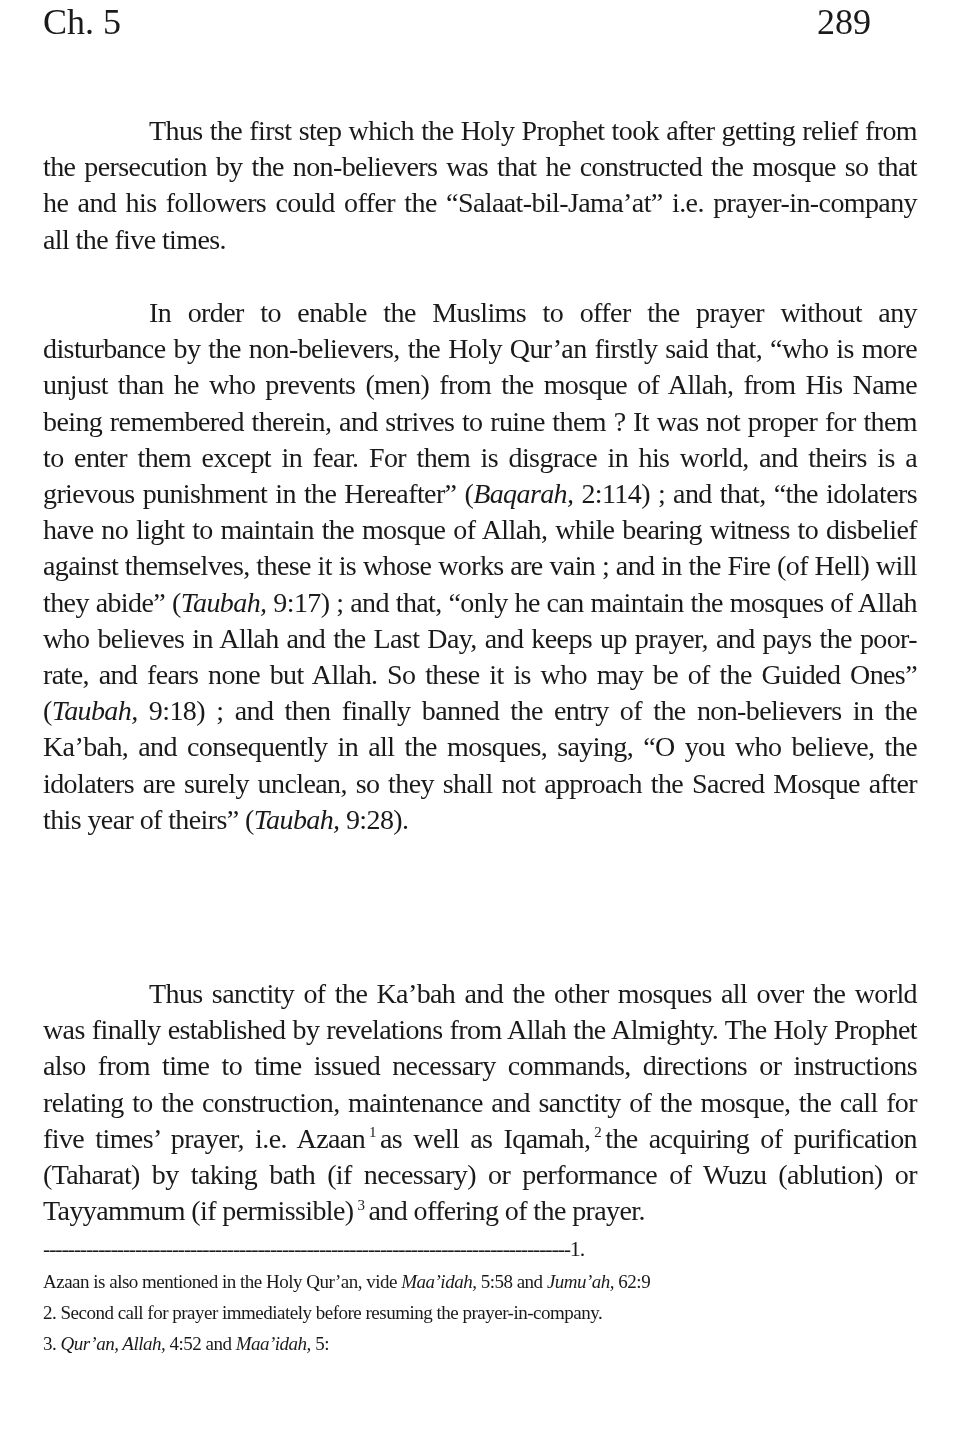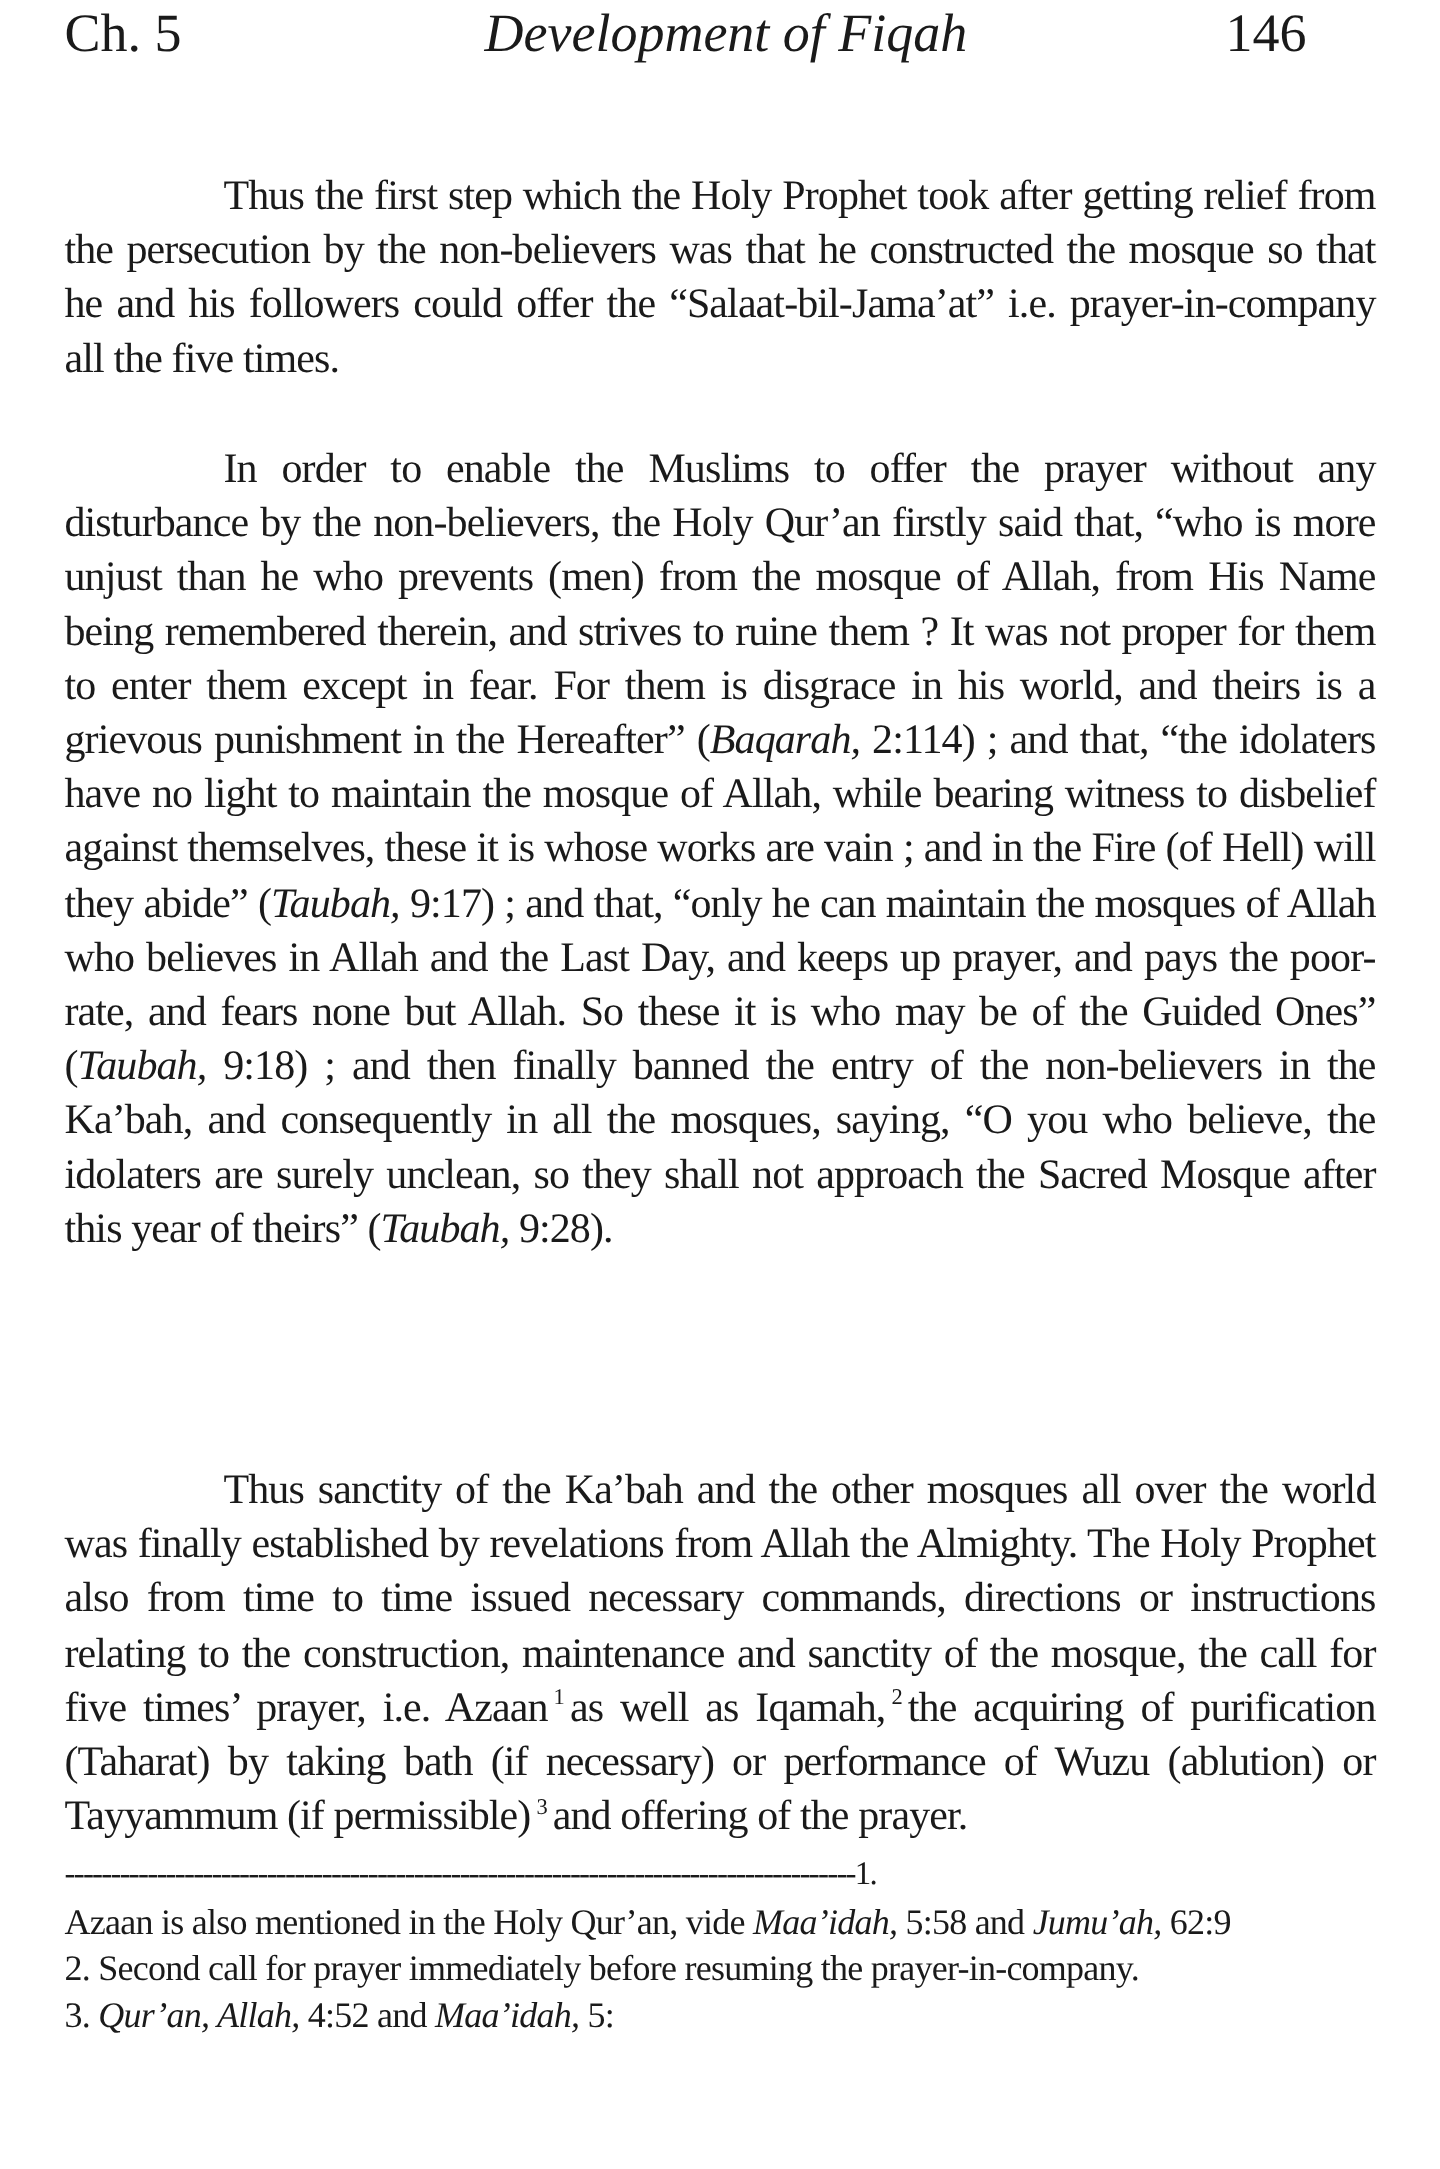--- a/index.html
+++ b/index.html
@@ -66,36 +66,35 @@
       line-height: 26px;
       white-space: nowrap;
       overflow: hidden;
       letter-spacing: -1.2px;
     }
     .footnotes {
       position: absolute;
       top: 1268px;
       left: 0;
       width: 874px;
-      font-size: 24px;
+      font-size: 19px;
       line-height: 28px;
       letter-spacing: -0.5px;
     }
     .footnotes .fn-item { text-align: justify; text-align-last: left; margin-bottom: 3px; }
     .footnotes i { font-style: italic; }
   </style>
 </head>
 <body>
 
 <div class="page">
 
   <div class="running-header">
     <span class="chapter">Ch. 5</span>
-    <span class="title">Development of Fiqah</span>
-    <span class="pageno">146</span>
+    <span class="pageno">289</span>
   </div>
 
   <p class="para" id="p1"><span class="indent"></span><span>Thus the first step which the Holy Prophet took after getting relief from the persecution by the non-believers was that he constructed the mosque so that he and his followers could offer the “Salaat-bil-Jama’at” i.e. prayer-in-company all the five times.</span></p>
 
   <p class="para" id="p2"><span class="indent"></span><span>In order to enable the Muslims to offer the prayer without any disturbance by the non-believers, the Holy Qur’an firstly said that, “who is more unjust than he who prevents (men) from the mosque of Allah, from His Name being remembered therein, and strives to ruine them ? It was not proper for them to enter them except in fear. For them is disgrace in his world, and theirs is a grievous punishment in the Hereafter” (</span><i>Baqarah,</i><span> 2:114) ; and that, “the idolaters have no light to maintain the mosque of Allah, while bearing witness to disbelief against themselves, these it is whose works are vain ; and in the Fire (of Hell) will they abide” (</span><i>Taubah,</i><span> 9:17) ; and that, “only he can maintain the mosques of Allah who believes in Allah and the Last Day, and keeps up prayer, and pays the poor-rate, and fears none but Allah. So these it is who may be of the Guided Ones” (</span><i>Taubah,</i><span> 9:18) ; and then finally banned the entry of the non-believers in the Ka’bah, and consequently in all the mosques, saying, “O you who believe, the idolaters are surely unclean, so they shall not approach the Sacred Mosque after  this year of theirs” (</span><i>Taubah,</i><span> 9:28).</span></p>
 
   <p class="para" id="p3"><span class="indent"></span><span>Thus sanctity of the Ka’bah and the other mosques all over the world was finally established by revelations from Allah the Almighty. The Holy Prophet also from time to time issued necessary commands, directions or instructions relating to the construction, maintenance and sanctity of the mosque, the call for five times’ prayer, i.e. Azaan</span><sup class="fn">1</sup><span>as well as Iqamah,</span><sup class="fn">2</sup><span>the acquiring of purification (Taharat) by taking bath (if necessary) or performance of Wuzu (ablution) or Tayyammum (if permissible)</span><sup class="fn">3</sup><span>and offering of the prayer.</span></p>
 
   <div class="footnote-rule">--------------------------------------------------------------------------------------1.</div>
 

